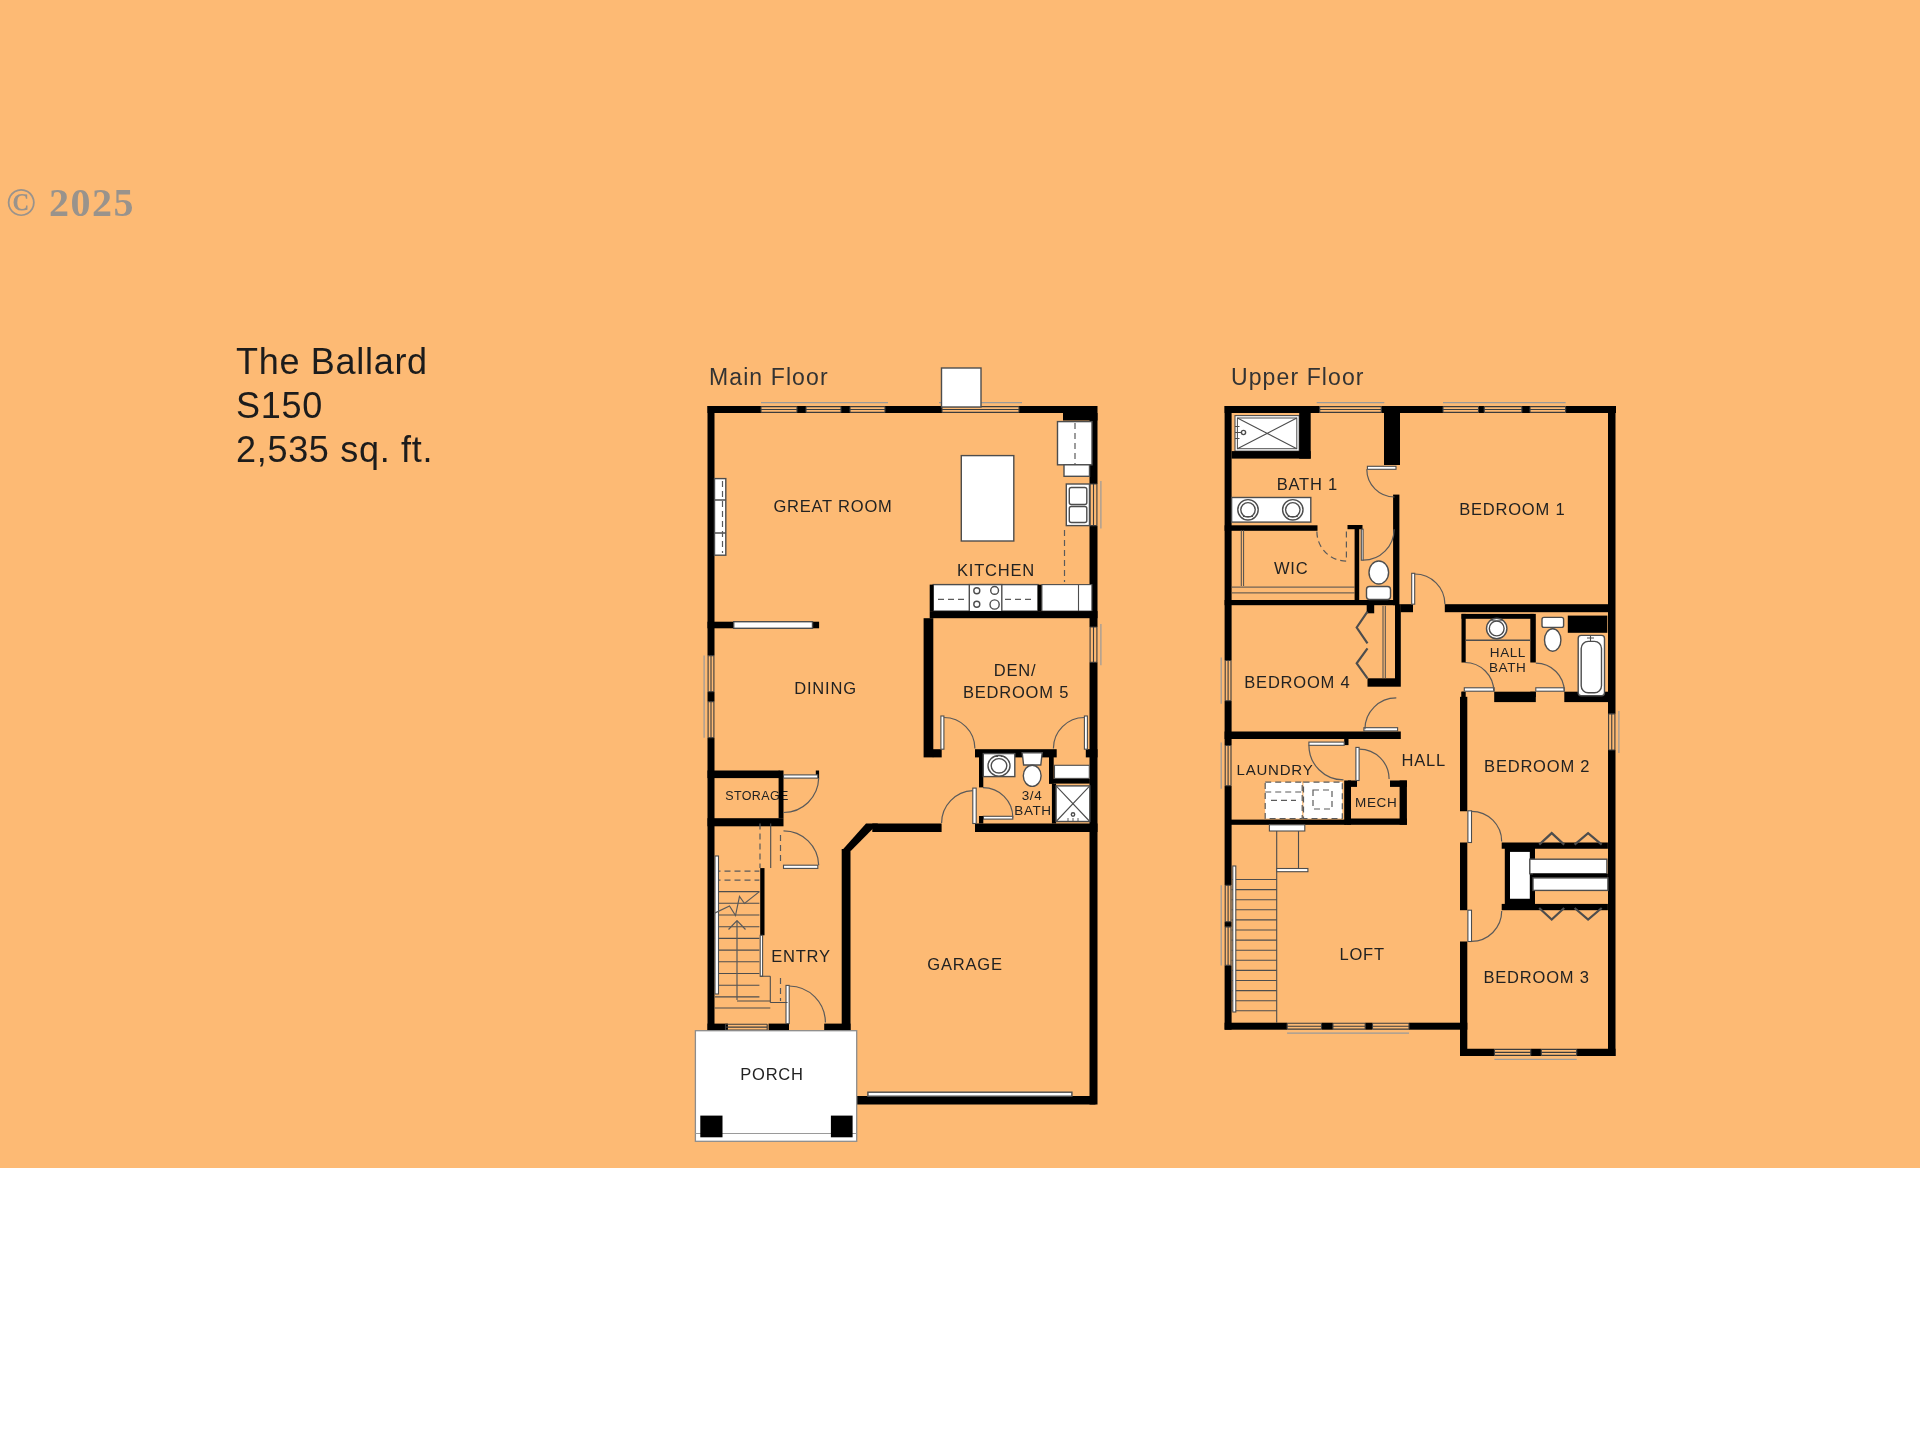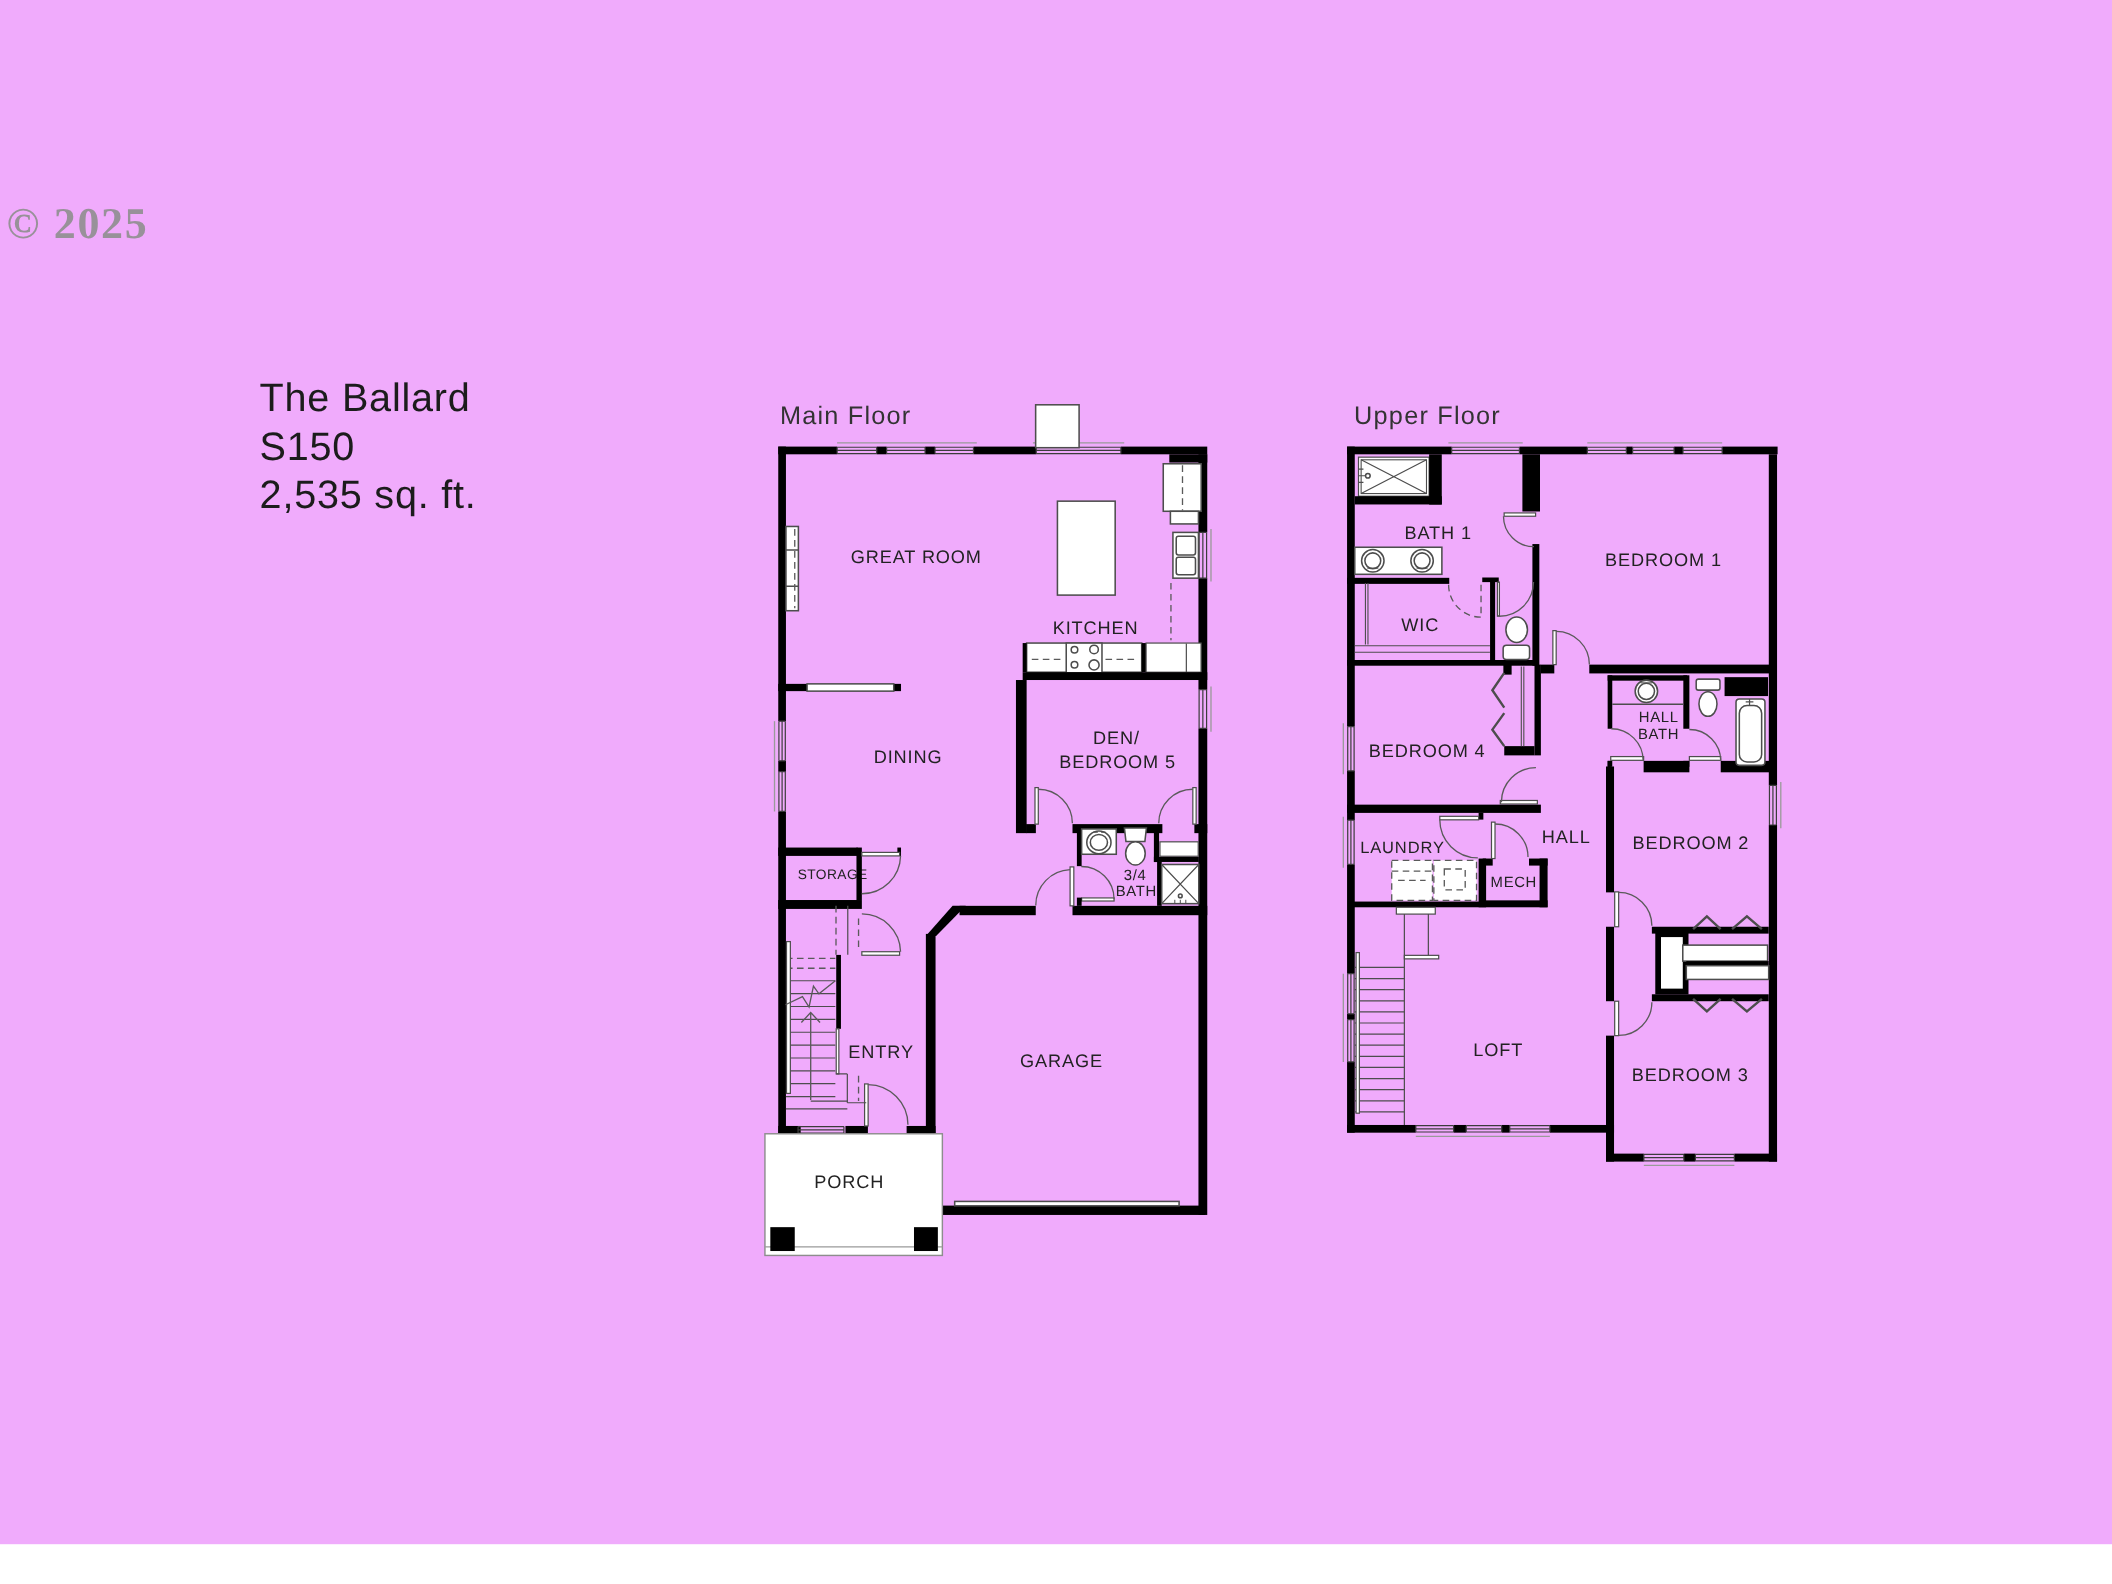--- a/index.html
+++ b/index.html
@@ -1,15 +1,15 @@
 <!DOCTYPE html>
 <html><head><meta charset="utf-8">
 <style>
 html,body{margin:0;padding:0;background:#fff;}
-#page{position:relative;width:1920px;height:1404px;background:#f0abfc;overflow:hidden;font-family:"Liberation Sans", sans-serif;}
+#page{position:relative;width:1920px;height:1168px;background:#fdba74;overflow:hidden;font-family:"Liberation Sans", sans-serif;}
 .w{fill:#000;stroke:none;}
 .t{fill:none;stroke:#4d4d4d;stroke-width:1.4;}
 .tf{fill:#fff;stroke:#4d4d4d;stroke-width:1.4;}
 .tw{fill:none;stroke:#3c3c3c;stroke-width:1.1;}
 .sill{fill:none;stroke:#9a9a9a;stroke-width:1.2;}
 .dash{fill:none;stroke:#5a5a5a;stroke-width:1.2;stroke-dasharray:6 4;}
 .dashf{fill:#fff;stroke:#5a5a5a;stroke-width:1.2;stroke-dasharray:6 4;}
 .arc{fill:none;stroke:#5a5a5a;stroke-width:1.2;}
 .leaf{fill:#fff;stroke:#4d4d4d;stroke-width:1.1;}
 text{fill:#222;}

